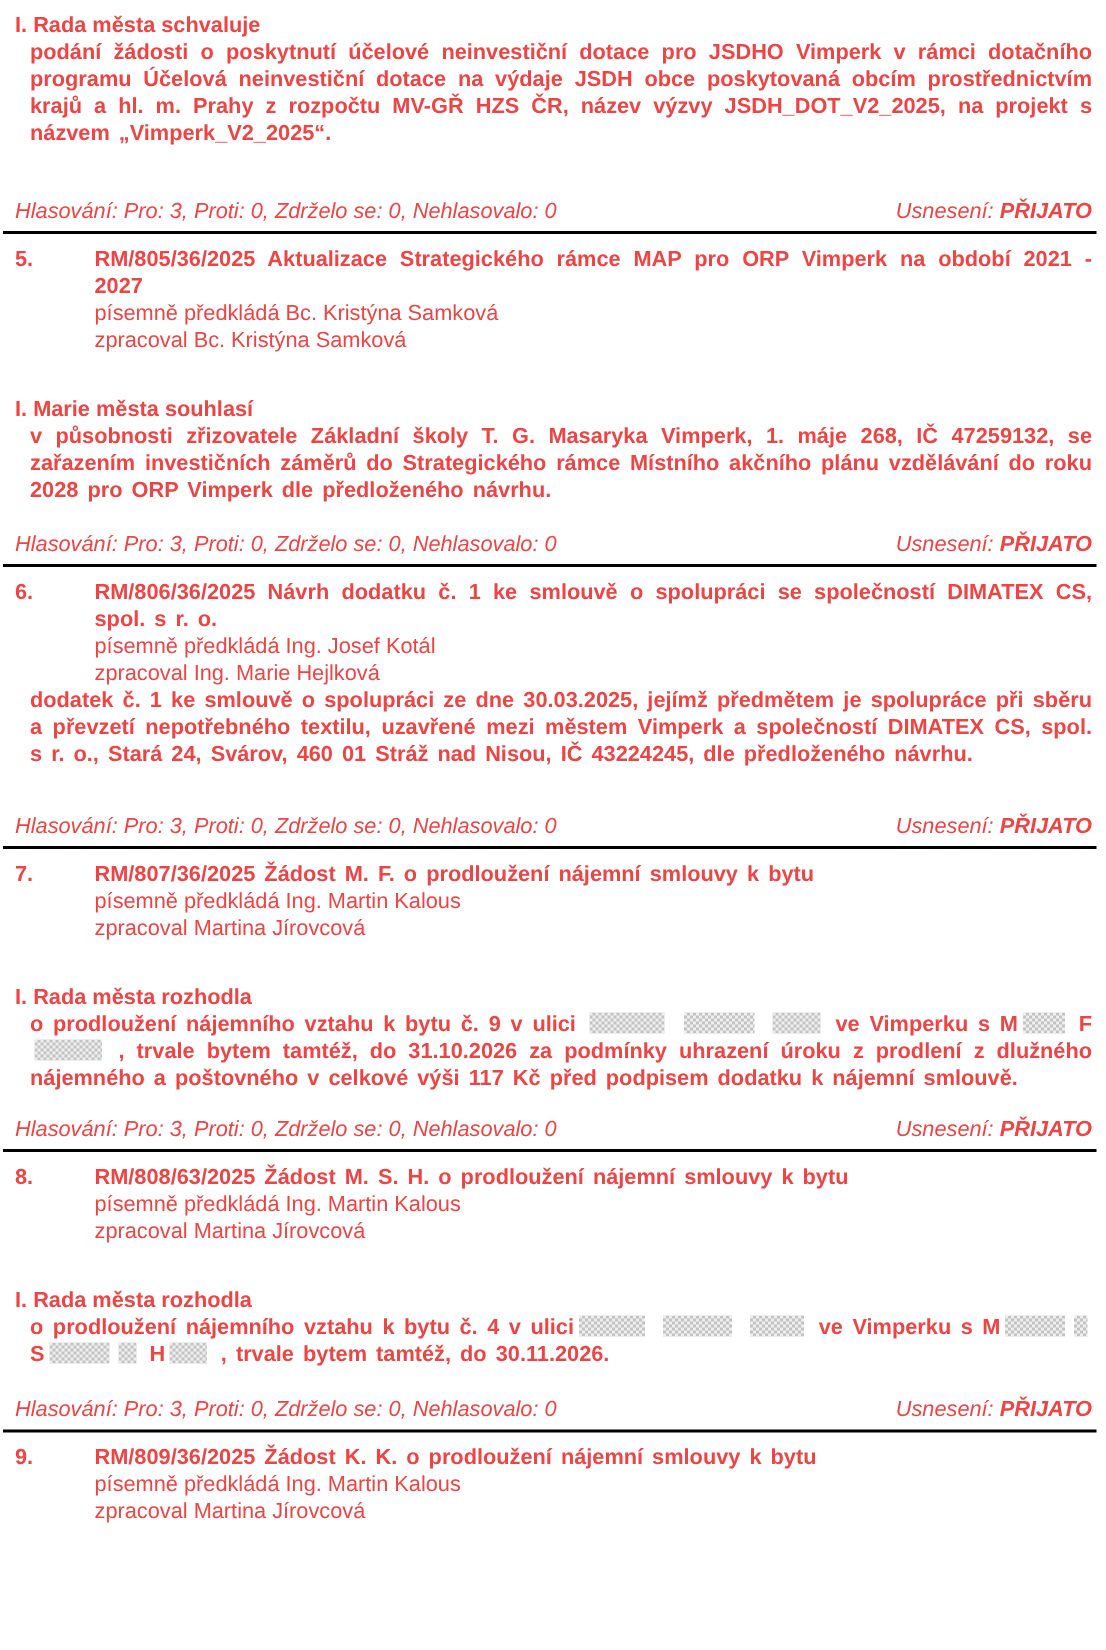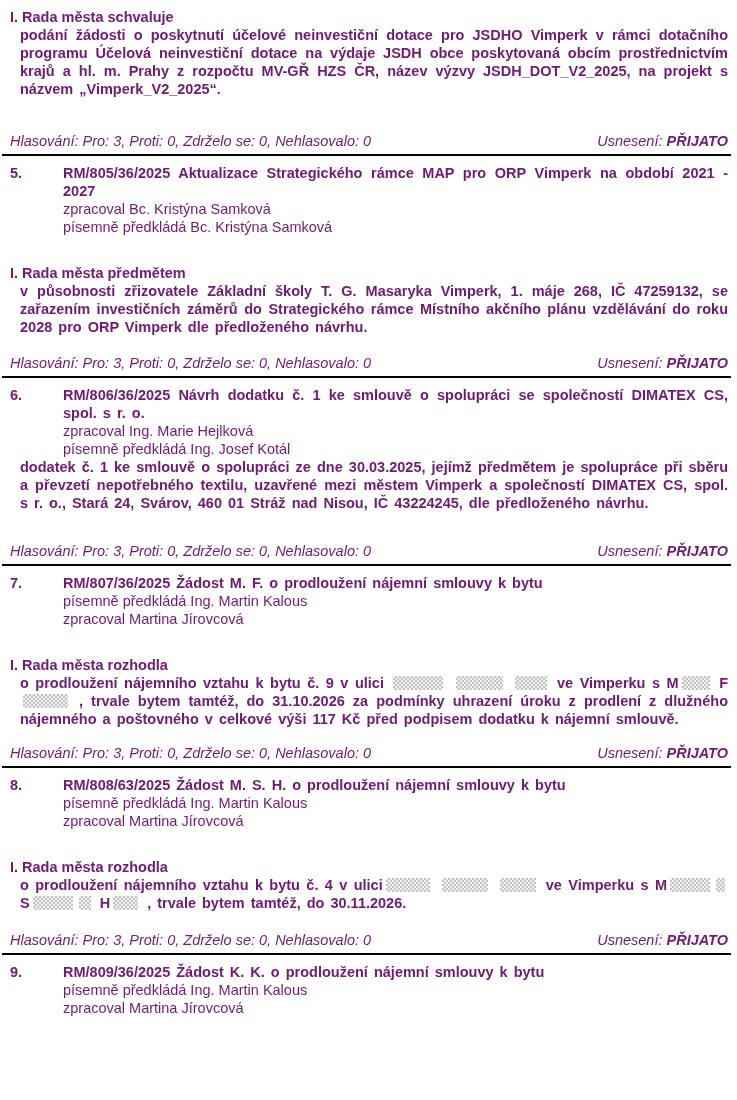--- a/index.html
+++ b/index.html
@@ -1,20 +1,20 @@
 <!DOCTYPE html>
 <html lang="cs"><head>
 <meta charset="utf-8">
 <style>
   html,body{margin:0;padding:0;background:#ffffff;}
   .page{
     position:relative;
     width:737px;height:1100px;
     background:#ffffff;
-    color:#701a75;
+    color:#ef4444;
     font-family:"Liberation Sans","DejaVu Sans",sans-serif;
     font-size:14.5px;
     line-height:18px;
     overflow:hidden;
     box-sizing:border-box;
     padding-top:5px;
   }
   section{display:block;padding:0 9px 0 10px;}
   p{margin:0;}
   .res-heading{
@@ -84,38 +84,38 @@
     <span class="vote-left">Hlasování: Pro: 3, Proti: 0, Zdrželo se: 0, Nehlasovalo: 0</span>
     <span class="vote-right"><span>Usnesení:</span> <b>PŘIJATO</b></span>
   </div>
   <hr class="rule">
 
   <section>
     <div class="item-head">
       <span class="item-num">5.</span>
       <span class="item-title">RM/805/36/2025 Aktualizace Strategického rámce MAP pro ORP Vimperk na období 2021 - 2027</span>
     </div>
+    <p class="meta">písemně předkládá Bc. Kristýna Samková</p>
     <p class="meta">zpracoval Bc. Kristýna Samková</p>
-    <p class="meta">písemně předkládá Bc. Kristýna Samková</p>
-    <p class="res-heading">I. Rada města předmětem</p>
+    <p class="res-heading">I. Marie města souhlasí</p>
     <p class="body-just">v působnosti zřizovatele Základní školy T. G. Masaryka Vimperk, 1. máje 268, IČ 47259132, se zařazením investičních záměrů do Strategického rámce Místního akčního plánu vzdělávání do roku 2028 pro ORP Vimperk dle předloženého návrhu.</p>
   </section>
   <div class="votebar vmt18">
     <span class="vote-left">Hlasování: Pro: 3, Proti: 0, Zdrželo se: 0, Nehlasovalo: 0</span>
     <span class="vote-right"><span>Usnesení:</span> <b>PŘIJATO</b></span>
   </div>
   <hr class="rule">
 
   <section>
     <div class="item-head">
       <span class="item-num">6.</span>
       <span class="item-title">RM/806/36/2025 Návrh dodatku č. 1 ke smlouvě o spolupráci se společností DIMATEX CS, spol. s r. o.</span>
     </div>
+    <p class="meta">písemně předkládá Ing. Josef Kotál</p>
     <p class="meta">zpracoval Ing. Marie Hejlková</p>
-    <p class="meta">písemně předkládá Ing. Josef Kotál</p>
     <p class="body-just">dodatek č. 1 ke smlouvě o spolupráci ze dne 30.03.2025, jejímž předmětem je spolupráce při sběru a převzetí nepotřebného textilu, uzavřené mezi městem Vimperk a společností DIMATEX CS, spol. s  r. o., Stará 24, Svárov, 460 01 Stráž nad Nisou, IČ 43224245, dle předloženého návrhu.</p>
   </section>
   <div class="votebar vmt30">
     <span class="vote-left">Hlasování: Pro: 3, Proti: 0, Zdrželo se: 0, Nehlasovalo: 0</span>
     <span class="vote-right"><span>Usnesení:</span> <b>PŘIJATO</b></span>
   </div>
   <hr class="rule">
 
   <section>
     <div class="item-head">

